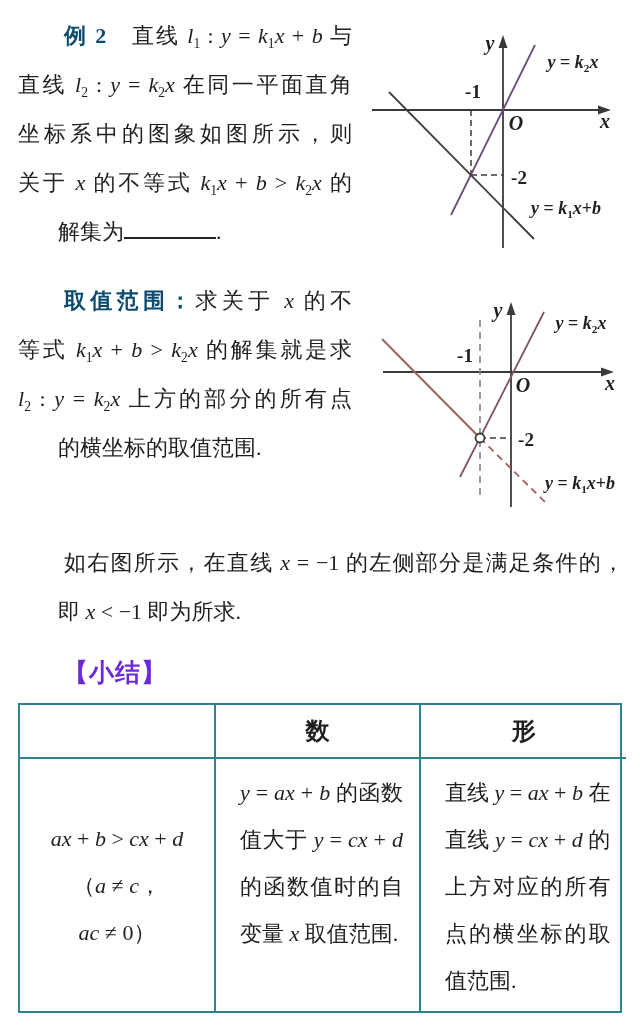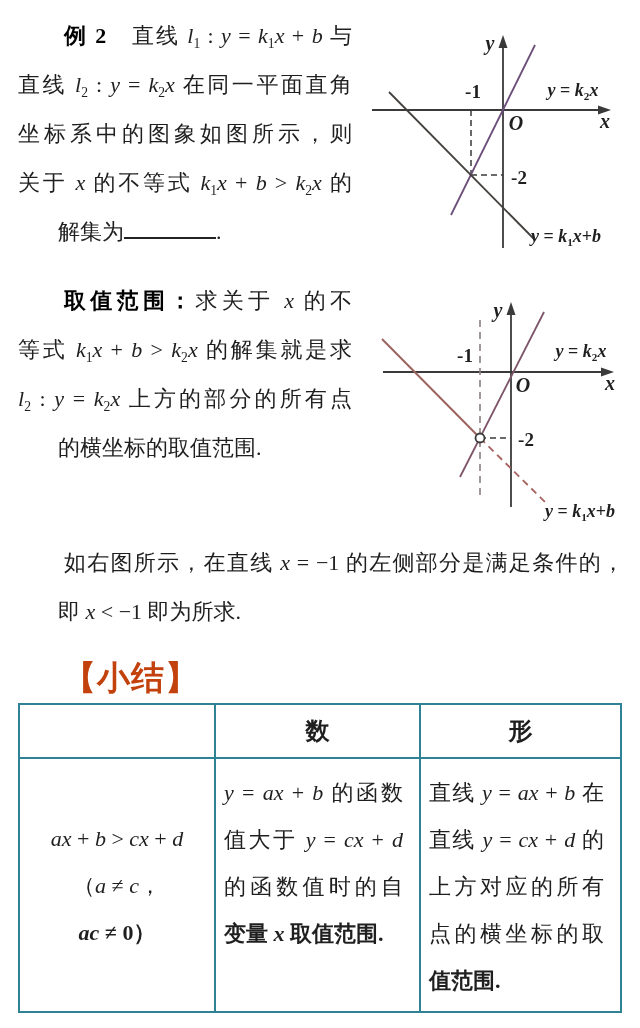--- a/index.html
+++ b/index.html
@@ -9,61 +9,61 @@
     overflow:hidden;margin:0 auto;
   }
   
   .para{position:absolute;font-size:22px;line-height:49px;}
   .para .line{
     white-space:nowrap;text-align:justify;text-align-last:justify;
     height:49px;overflow:visible;
   }
   .para .line:last-child{text-align-last:left;margin-left:40px;}
   .para .line:first-child{text-indent:46px;}
-  .accent{color:#000000;font-weight:bold;font-style:normal;}
+  .accent{color:#0c4a6e;font-weight:bold;font-style:normal;}
   i{font-style:italic;}
   sub{font-size:0.62em;}
   .blank{display:inline-block;width:92px;border-bottom:2px solid #222;}
   
   .summary-heading{
-    position:absolute;left:63px;top:656px;font-size:33px;font-weight:bold;
-    color:#c2410c;letter-spacing:1px;
+    position:absolute;left:63px;top:656px;font-size:25px;font-weight:bold;
+    color:#6d28d9;letter-spacing:1px;
   }
   
   .tbl{
     position:absolute;left:18px;top:703px;width:604px;height:310px;
     border:2px solid #2e8294;box-sizing:border-box;
     display:grid;grid-template-columns:194px 205px 1fr;grid-template-rows:52px 1fr;
     font-size:22px;
   }
   .tbl .cell{box-sizing:border-box;border-left:2px solid #2e8294;}
   .tbl .cell.first{border-left:none;}
   .tbl .hcell{
     display:flex;align-items:center;justify-content:center;
     font-weight:bold;font-size:24px;
   }
-  .tbl .bcell{border-top:2px solid #2e8294;padding:10px 16px 0 8px;}
+  .tbl .bcell{border-top:2px solid #2e8294;padding:10px 16px 0 24px;}
   .tbl .bcell .line{
     white-space:nowrap;text-align:justify;text-align-last:justify;
     height:47px;line-height:47px;
   }
-  .tbl .bcell .line:last-child{text-align-last:left;font-weight:bold;}
+  .tbl .bcell .line:last-child{text-align-last:left;}
   .tbl .bcell.centered{
     display:flex;flex-direction:column;justify-content:center;padding:0 7px;
   }
   .tbl .bcell.centered .line,
   .tbl .bcell.centered .line:last-child{text-align:center;text-align-last:center;}
   
   .graph{position:absolute;}
   .graph svg{display:block;}
   .glabel{
     position:absolute;transform:translate(-50%,-50%);
     font-weight:bold;white-space:nowrap;font-size:18px;
   }
-  .glabel.math{font-size:18px;margin-top:28px;}
+  .glabel.math{font-size:18px;}
   .glabel.math i{font-style:italic;}
   .glabel.tick{font-style:normal;font-size:19px;letter-spacing:0;}
   .glabel.axis{font-style:italic;font-size:20px;}
 </style>
 </head>
 <body>
 
 <div class="page">
 
   <div class="para" style="left:18px;top:11px;width:334px;">

